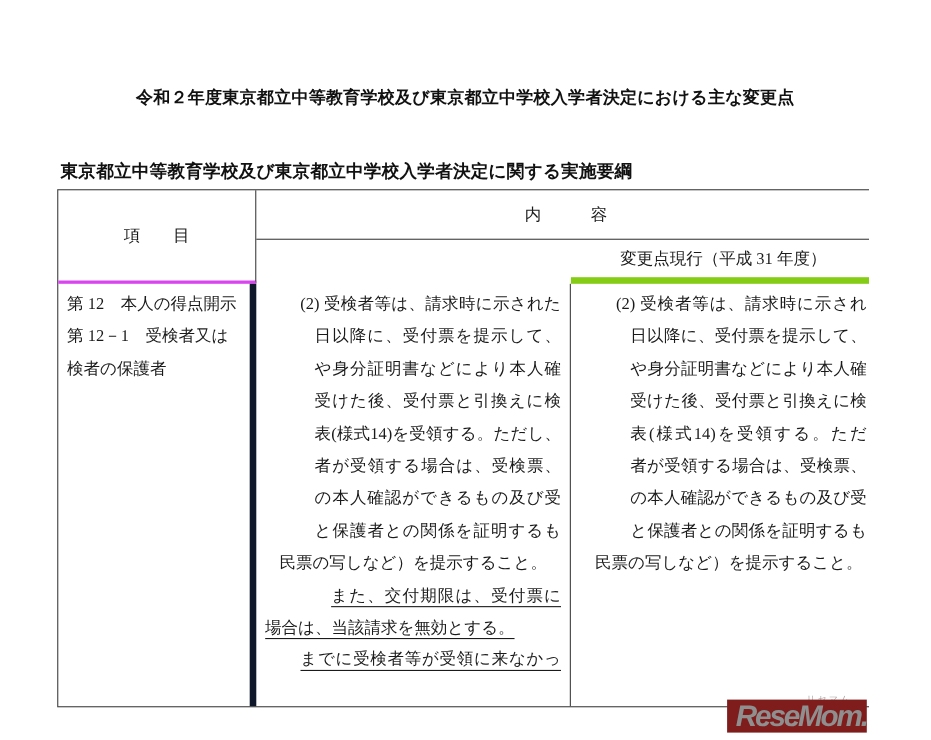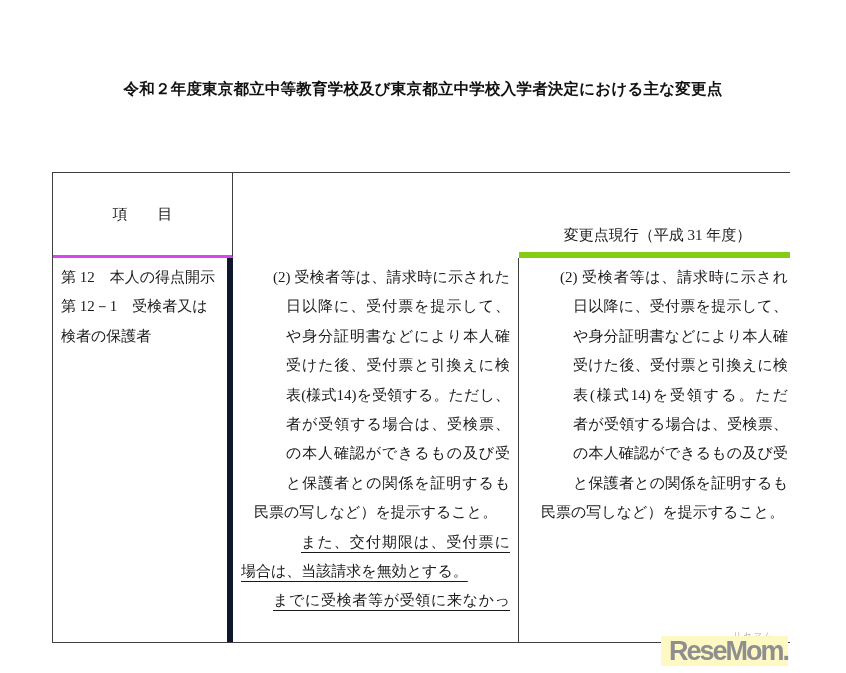--- a/index.html
+++ b/index.html
@@ -60,35 +60,38 @@
   .logo-ruby{
     display:block;
     font-family:"Liberation Sans","DejaVu Sans",sans-serif;
     font-size:8px;color:#ababab;letter-spacing:2px;
     margin-right:14px;margin-bottom:-5px;
   }
   .logo-text{
     font-family:"Liberation Sans","DejaVu Sans",sans-serif;
     font-weight:bold;font-size:27px;color:#8f8f8f;
     letter-spacing:-2px;
-    background:#fef9c3;
+    background:#7f1d1d;
     padding-left:8px;
+    font-style:italic;
   }
 </style>
 </head>
 <body>
 
 <div class="page">
 
   <div class="doc-title">令和２年度東京都立中等教育学校及び東京都立中学校入学者決定における主な変更点</div>
 
+  <div class="doc-subtitle">東京都立中等教育学校及び東京都立中学校入学者決定に関する実施要綱</div>
 
   <div class="main-table">
 
     <div class="cell hcell cell-item-head">項　　目</div>
+    <div class="cell hcell cell-content-head">内　　　容</div>
     <div class="cell hcell cell-current-head">変更点現行（平成 31 年度）</div>
 
     <div class="cell cell-item-body">
       <div class="ln">第 12　本人の得点開示</div>
       <div class="ln">第 12－1　受検者又は受</div>
       <div class="ln">検者の保護者</div>
     </div>
 
     <div class="cell cell-change-body">
       <div class="ln j">(2) 受検者等は、請求時に示された交付</div>

